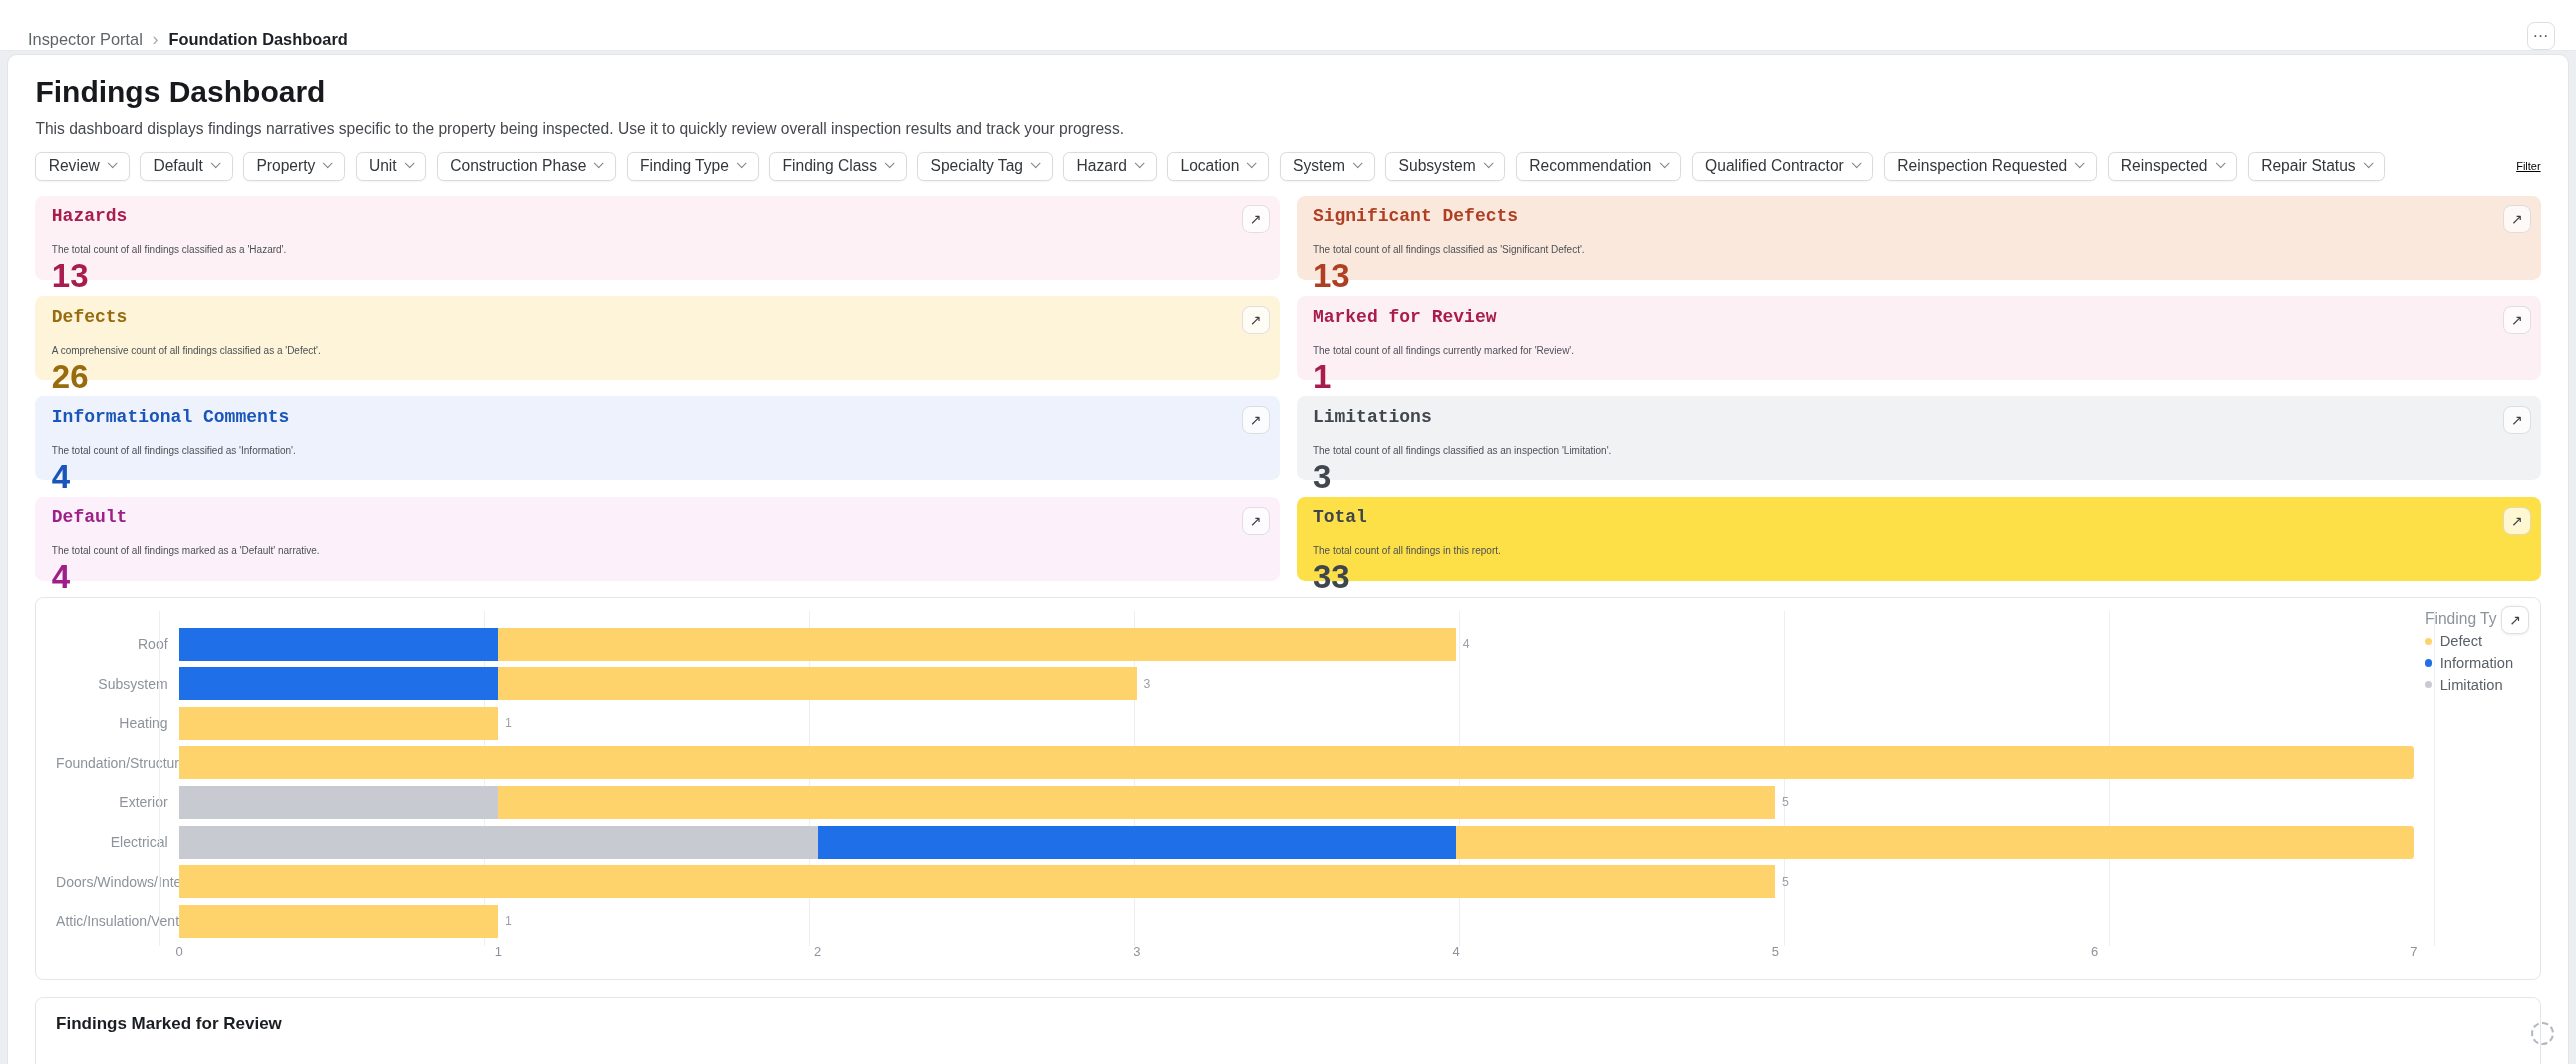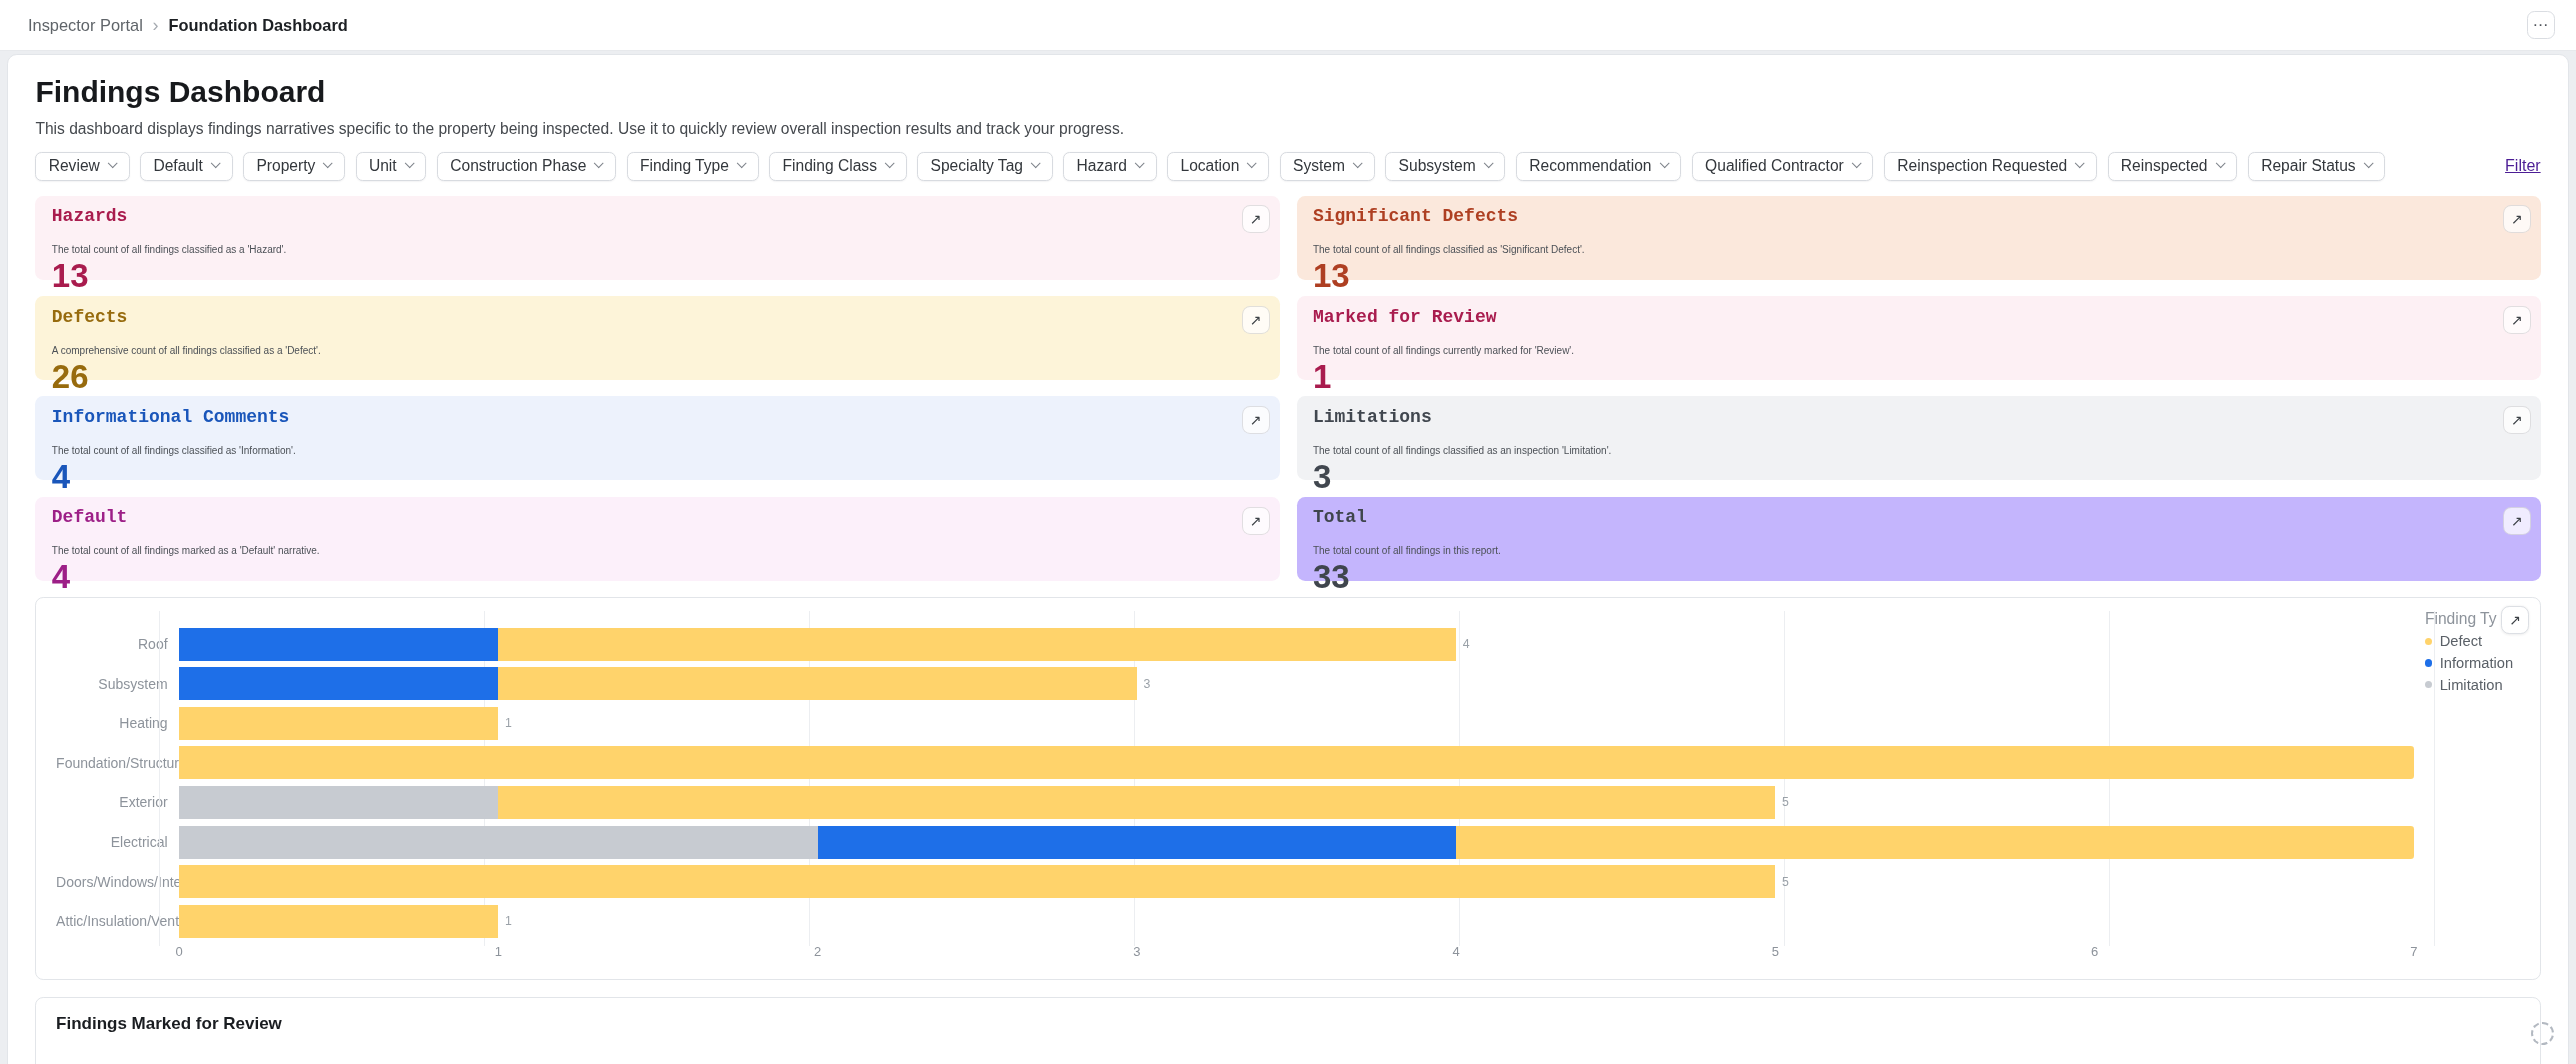--- a/index.html
+++ b/index.html
@@ -1,21 +1,21 @@
 <!DOCTYPE html>
 <html style="font-size:13px"><head>
 <meta charset="utf-8">
 <style>
   * { margin:0; padding:0; box-sizing:border-box; }
   html,body { width:2576px; height:1065px; overflow:hidden; }
   body { font-family:"Liberation Sans", sans-serif; background:#eceef1; position:relative; }
 
   
   .topbar { height:51px; background:#fff; border-bottom:0.8px solid #e7e9ec;
-            display:flex; align-items:center; padding:0 21px 0 28px;gap:40px; }
+            display:flex; align-items:flex-end; padding:0 21px 0 28px;gap:40px; }
   .crumbs { display:flex; align-items:center; gap:9.8px; font-size:16.4px; }
   .crumb-root { color:#5f6469; cursor:pointer; }
   .crumb-sep { color:#a6abb1; font-size:18px; }
   .crumb-current { color:#1c1f23; font-weight:700; }
   .topbar-spacer { flex:1; }
   .more-btn { width:28px; height:28px; border:0.8px solid #dadde2; border-radius:7.4px; background:#fff;
               display:flex; align-items:center; justify-content:center; color:#4f545a; font-size:15.6px;
               letter-spacing:0.8px; cursor:pointer; }
 
   
@@ -24,21 +24,21 @@
   .page-title { font-size:30px; font-weight:700; color:#17191c; margin-top:2px; }
   .page-desc { font-size:15.6px; color:#45494e; margin-top:10.6px; }
 
   
   .filter-row { display:flex; align-items:center; gap:10.6px; margin-top:14px; flex-wrap:nowrap; }
   .pill { height:29px; padding:0 12.3px; background:#fff; border:0.8px solid #d8dbe0; border-radius:6.6px;
           display:flex; align-items:center; gap:9px; font-size:15.6px; color:#33373c; white-space:nowrap;
           box-shadow:0 0.8px 1.6px rgba(20,24,30,.05); cursor:pointer; }
   .chev { width:7.4px; height:7.4px; border-right:1.6px solid #7d838a; border-bottom:1.6px solid #7d838a;
           transform:rotate(45deg) translate(-0.8px,-0.8px); margin-top:-3.3px; }
-  .filter-label { margin-left:auto; font-size:16px; color:#4c1d95; cursor:pointer;text-decoration:underline; }
+  .filter-label { margin-left:auto; font-size:11px; color:#000000; cursor:pointer;text-decoration:underline; }
 
   
   .cards { display:grid; grid-template-columns:1fr 1fr; gap:16.4px 17px; margin-top:14.7px; }
   .stat-card { position:relative; border-radius:8.2px; padding:10.6px 16.4px; height:84px; }
   .stat-title { font-size:18px; font-weight:700;font-family:Liberation Mono, monospace; }
   .stat-desc { font-size:10px; color:#4b5056; margin-top:18px; }
   .stat-value { font-size:33px; font-weight:700; margin-top:4.1px; line-height:1; }
   .expand-btn { position:absolute; top:9.8px; right:9.8px; width:28px; height:28px; border-radius:8.2px;
                 border:0.8px solid rgba(40,44,50,.14); background:rgba(255,255,255,.75);
                 display:flex; align-items:center; justify-content:center; font-size:14px; color:#3c4146;
@@ -230,21 +230,21 @@
 
     <div class="stat-card" style="background: rgb(252, 240, 250);">
       <div class="stat-title" style="color: rgb(157, 31, 135);">Default</div>
       <div class="stat-desc">The total count of all findings marked as a 'Default' narrative.</div>
       <div class="stat-value" style="color: rgb(157, 31, 135);">4</div>
       <div class="expand-btn">
           <span>↗</span>
         </div>
     </div>
 
-    <div class="stat-card" style="background: #c4b5fd;">
+    <div class="stat-card" style="background: #fde047;">
       <div class="stat-title" style="color: rgb(63, 69, 77);">Total</div>
       <div class="stat-desc">The total count of all findings in this report.</div>
       <div class="stat-value" style="color: rgb(63, 69, 77);">33</div>
       <div class="expand-btn">
           <span>↗</span>
         </div>
     </div>
   </div>
 
   <div class="chart-card">

